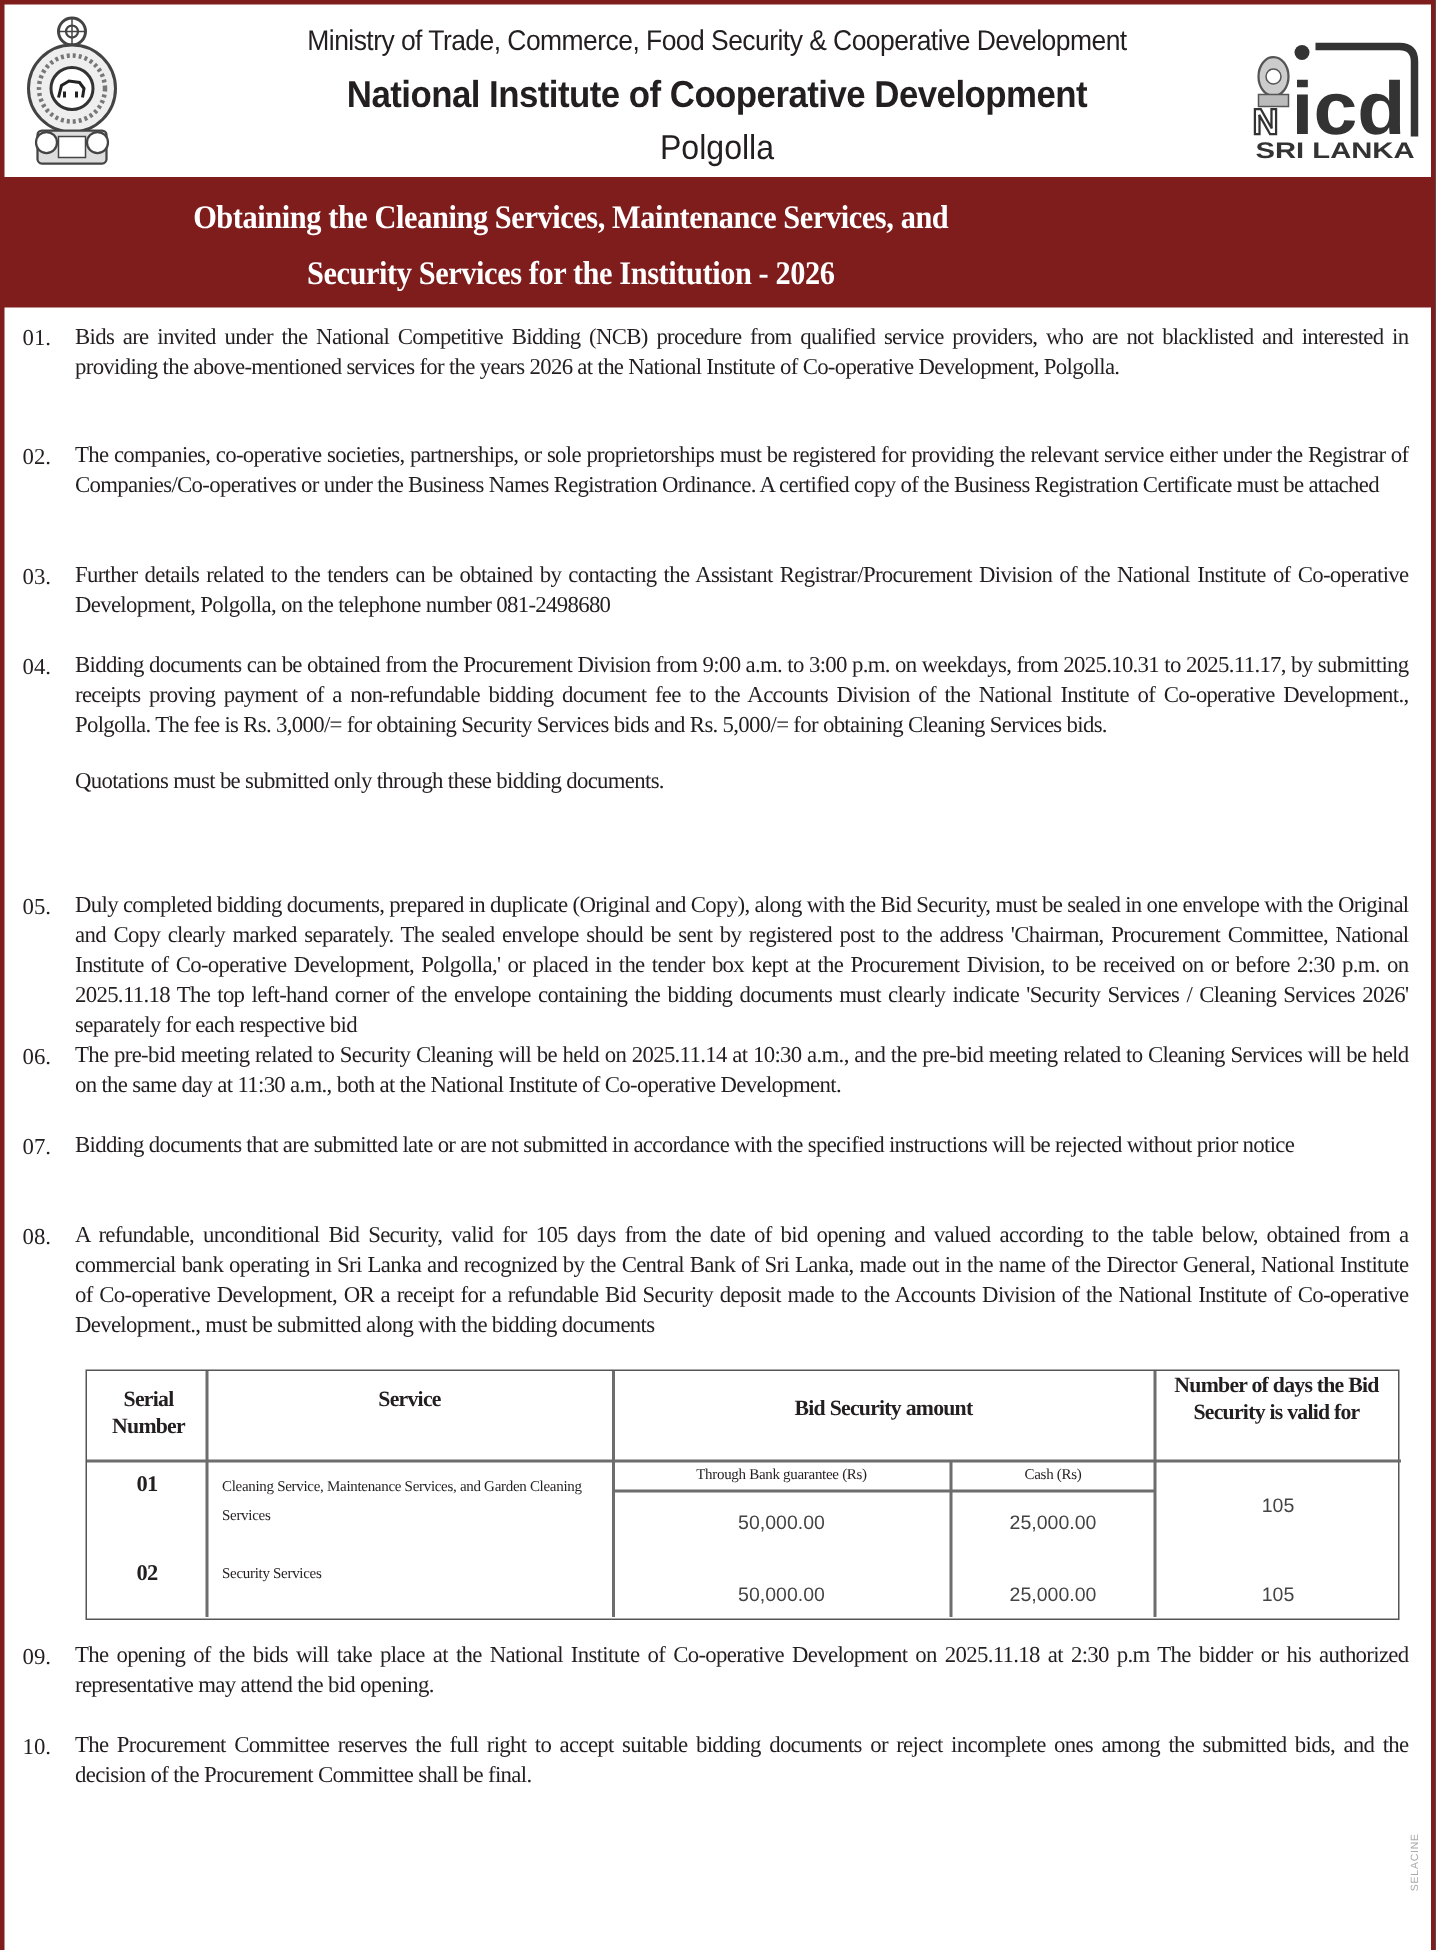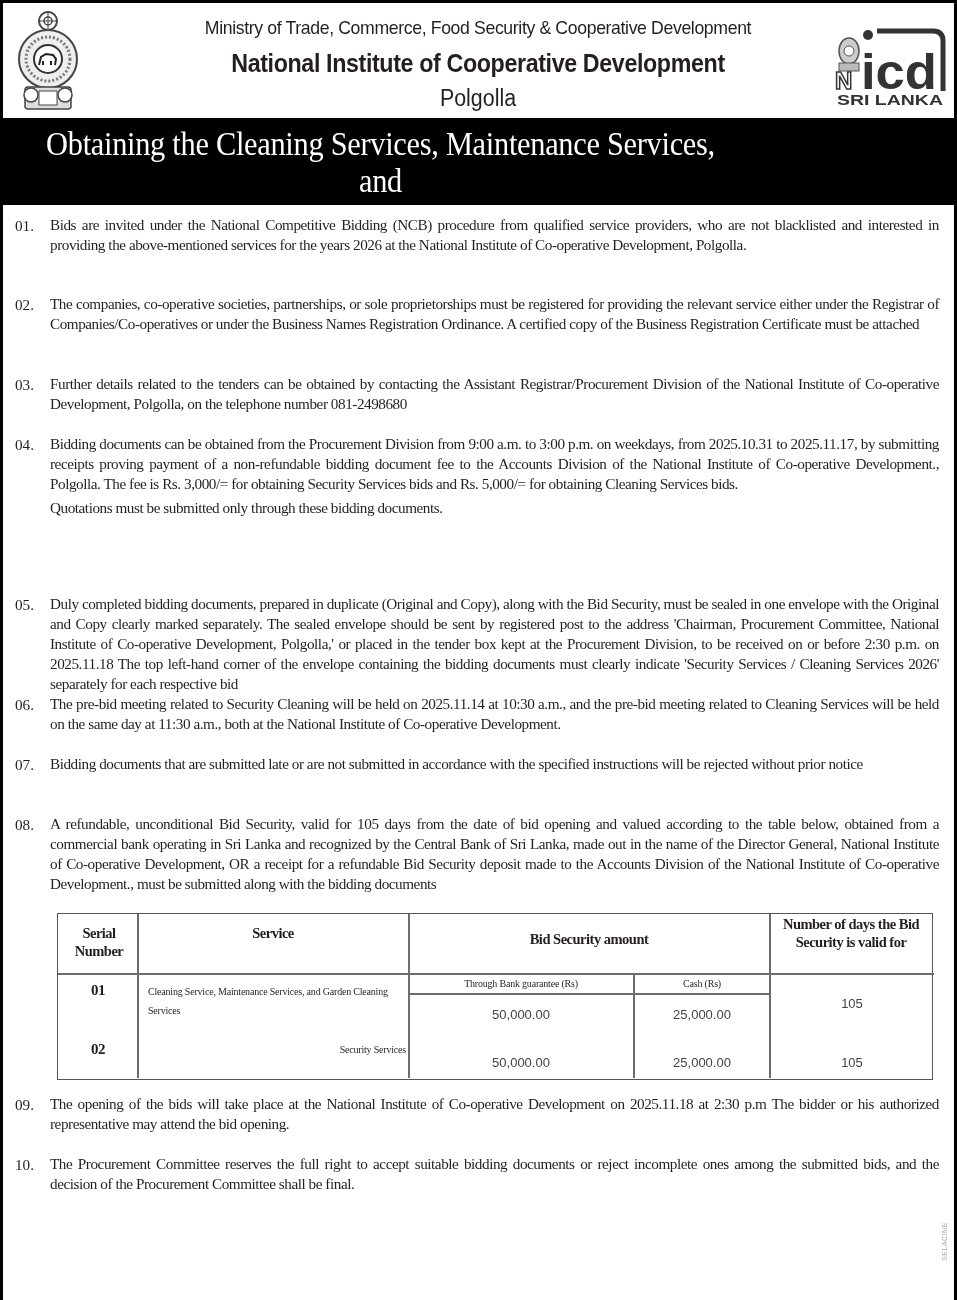--- a/index.html
+++ b/index.html
@@ -1,41 +1,41 @@
 <!DOCTYPE html>
 <html><head>
 <meta charset="utf-8">
 <style>
   * { box-sizing: border-box; margin: 0; padding: 0; }
   html, body { width: 957px; height: 1300px; background: #231f20; overflow: hidden; }
   body { font-family: "Liberation Serif", serif; color: #231f20; position: relative; }
 
-  .page { position: absolute; left: 0; top: 0; width: 957px; height: 1300px; background: #000000; }
+  .page { position: absolute; left: 0; top: 0; width: 957px; height: 1300px; background: #7f1d1d; }
 
   
   .header { position: absolute; left: 3px; top: 3px; width: 951px; height: 115px; background: #fff; }
   .emblem { position: absolute; left: 12px; top: 4px; width: 66px; height: 106px; }
   .ncd-logo { position: absolute; left: 832px; top: 24px; width: 112px; height: 82px; }
   .hdr-text { position: absolute; left: 100px; width: 750px; text-align: center; font-family: "Liberation Sans", sans-serif; color: #231f20; }
   .ministry { top: 14px; font-size: 19px; letter-spacing: -0.4px; transform: scaleX(0.93); }
   .institute { top: 46px; font-size: 25px; font-weight: bold; letter-spacing: -0.4px; transform: scaleX(0.93); }
   .location { top: 82px; font-size: 23px; transform: scaleX(0.93); }
 
   
-  .title { position: absolute; left: 0; top: 122px; width: 761px; height: 80px; text-align: center; color: #fff; font-family: "Liberation Serif", serif; font-weight: normal; font-size: 33px; line-height: 37px; padding-top: 4px; letter-spacing: -0.3px; }
+  .title { position: absolute; left: 0; top: 122px; width: 761px; height: 80px; text-align: center; color: #fff; font-family: "Liberation Serif", serif; font-weight: bold; font-size: 22px; line-height: 37px; padding-top: 4px; letter-spacing: -0.3px; }
   .title span { display: block; transform: scaleX(0.92); }
 
   
   .content { position: absolute; left: 3px; top: 205px; width: 951px; height: 1126px; background: #fff; }
 
   .clause { position: absolute; left: 0; width: 951px; font-size: 15.2px; line-height: 20px; }
   .clause .num { position: absolute; left: 12px; top: 1px; width: 34px; font-size: 15.2px; }
   .clause .txt { position: absolute; left: 47px; width: 889px; text-align: justify; letter-spacing: -0.45px; word-spacing: 0px; }
   .clause .txt b { font-weight: normal; margin-top: 33px; }
-  .clause .txt p + p { margin-top: 4px; }
+  .clause .txt p + p { margin-top: 17px; }
   .tbl-wrap { position: absolute; left: 54px; top: 708px; width: 876px; height: 167px; border: 1.5px solid #555; }
   .cell { position: absolute; text-align: center; }
   .vline { position: absolute; top: 0; width: 1.5px; background: #6d6d6d; }
   .hline { position: absolute; height: 1.5px; background: #6d6d6d; }
   .th-txt { font-weight: bold; font-size: 14.5px; line-height: 18px; letter-spacing: -0.5px; }
   .td-serif { font-size: 10px; line-height: 19px; letter-spacing: -0.2px; }
   .td-sans { font-family: "Liberation Sans", sans-serif; font-size: 13px; color: #444; }
 
   
   .footer { position: absolute; left: 0; top: 1214px; width: 957px; text-align: center; color: #fff; font-weight: bold; font-size: 15.5px; line-height: 20px; letter-spacing: -0.4px; }
@@ -153,21 +153,21 @@
       <div class="cell td-serif" style="left:351px;top:60px;width:224px;">Through Bank guarantee (Rs)</div>
       <div class="cell td-serif" style="left:577px;top:60px;width:134px;">Cash (Rs)</div>
 
       <div class="cell th-txt" style="left:0;top:67px;width:80px;font-size:15px;">01</div>
       <div class="cell td-serif" style="left:90px;top:68px;width:258px;text-align:left;">Cleaning Service, Maintenance Services, and Garden Cleaning Services</div>
       <div class="cell td-sans" style="left:351px;top:93px;width:224px;">50,000.00</div>
       <div class="cell td-sans" style="left:577px;top:93px;width:134px;">25,000.00</div>
       <div class="cell td-sans" style="left:712px;top:82px;width:164px;">105</div>
 
       <div class="cell th-txt" style="left:0;top:126px;width:80px;font-size:15px;">02</div>
-      <div class="cell td-serif" style="left:90px;top:126px;width:258px;text-align:right;">Security Services</div>
+      <div class="cell td-serif" style="left:90px;top:126px;width:258px;text-align:left;">Security Services</div>
       <div class="cell td-sans" style="left:351px;top:141px;width:224px;">50,000.00</div>
       <div class="cell td-sans" style="left:577px;top:141px;width:134px;">25,000.00</div>
       <div class="cell td-sans" style="left:712px;top:141px;width:164px;">105</div>
     </div>
 
     <div class="clause" style="top:889px;">
       <span class="num">09.</span>
       <div class="txt">
           <p><span>The opening of the bids will take place at the National Institute of Co-operative Development on </span><b>2025.11.18 at 2:30 p.m</b><span> The bidder or his authorized representative may attend the bid opening.</span></p>
         </div>

